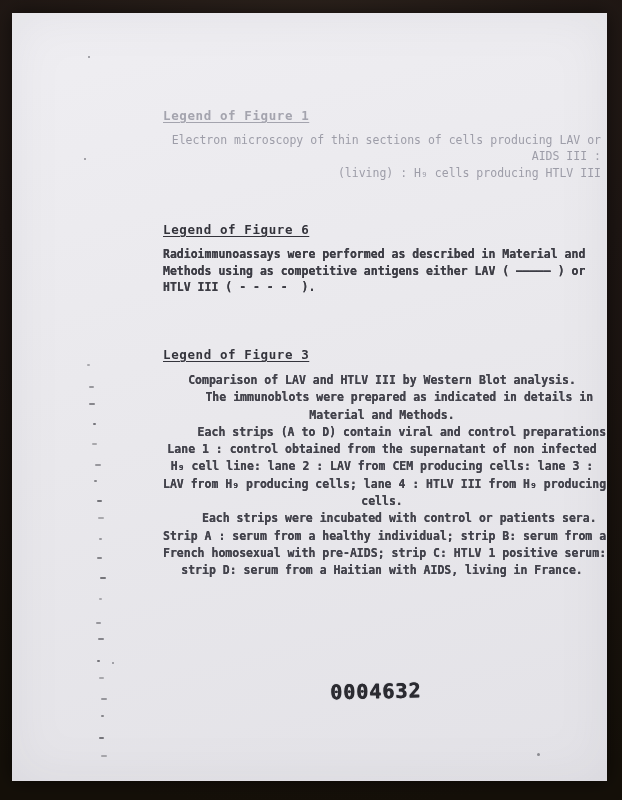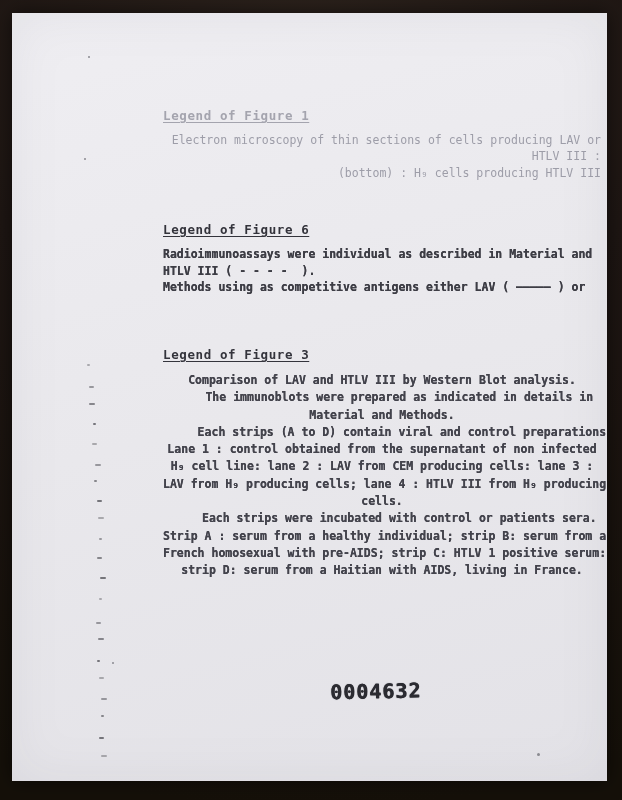--- a/index.html
+++ b/index.html
@@ -80,26 +80,26 @@
 </style>
 </head>
 <body>
 
 <div class="photo">
 
   <div class="page">
 
     <div class="sec sec1">
       <div class="sec-head">Legend of Figure 1</div>
-      <div class="lines"><div class="line">Electron microscopy of thin sections of cells producing LAV or</div><div class="line">HTLV III :</div><div class="line">(bottom) : H₉ cells producing HTLV III</div></div>
+      <div class="lines"><div class="line">Electron microscopy of thin sections of cells producing LAV or</div><div class="line">AIDS III :</div><div class="line">(living) : H₉ cells producing HTLV III</div></div>
     </div>
 
     <div class="sec sec2">
       <div class="sec-head">Legend of Figure 6</div>
-      <div class="lines"><div class="line">Radioimmunoassays were individual as described in Material and</div><div class="line">HTLV III ( - - - -  ).</div><div class="line">Methods using as competitive antigens either LAV ( ————— ) or</div></div>
+      <div class="lines"><div class="line">Radioimmunoassays were performed as described in Material and</div><div class="line">Methods using as competitive antigens either LAV ( ————— ) or</div><div class="line">HTLV III ( - - - -  ).</div></div>
     </div>
 
     <div class="sec sec3">
       <div class="sec-head">Legend of Figure 3</div>
       <div class="lines"><div class="line">Comparison of LAV and HTLV III by Western Blot analysis.</div><div class="line">     The immunoblots were prepared as indicated in details in</div><div class="line">Material and Methods.</div><div class="line">     Each strips (A to D) contain viral and control preparations</div><div class="line">Lane 1 : control obtained from the supernatant of non infected</div><div class="line">H₉ cell line: lane 2 : LAV from CEM producing cells: lane 3 :</div><div class="line">LAV from H₉ producing cells; lane 4 : HTLV III from H₉ producing</div><div class="line">cells.</div><div class="line">     Each strips were incubated with control or patients sera.</div><div class="line">Strip A : serum from a healthy individual; strip B: serum from a</div><div class="line">French homosexual with pre-AIDS; strip C: HTLV 1 positive serum:</div><div class="line">strip D: serum from a Haitian with AIDS, living in France.</div></div>
     </div>
 
     <div class="stamp">0004632</div>
 
   </div>

